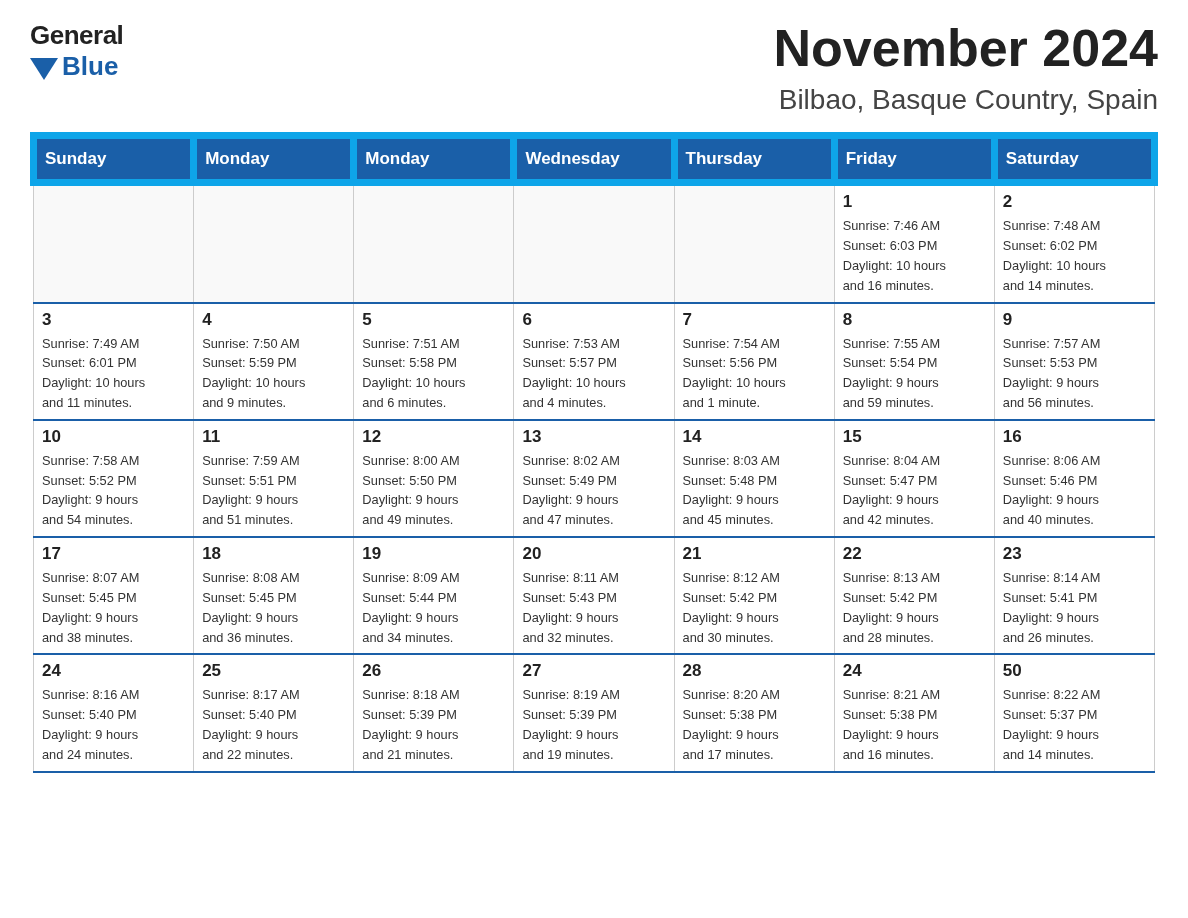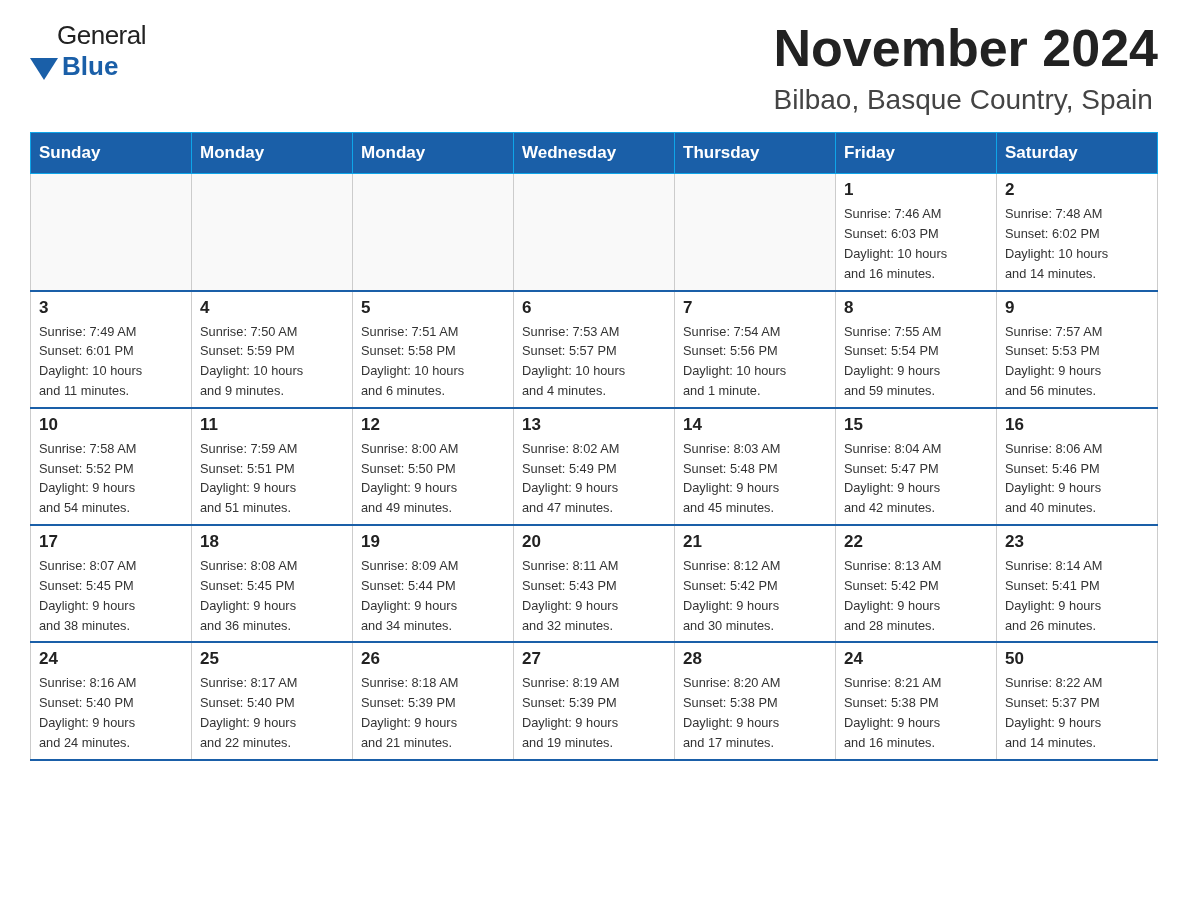--- a/index.html
+++ b/index.html
@@ -17,24 +17,23 @@
       align-items: flex-start;
       margin-bottom: 16px;
     }
     .logo {
       display: flex;
       flex-direction: column;
       align-items: flex-start;
     }
     .logo-general {
       font-size: 26px;
-      font-weight: normal;
+      font-weight: bold;
       color: #222;
       letter-spacing: -0.5px;
-      margin-left: 27px;
     }
     .logo-blue-row {
       display: flex;
       align-items: center;
     }
     .logo-triangle {
       width: 0;
       height: 0;
       border-left: 14px solid transparent;
       border-right: 14px solid transparent;
@@ -42,20 +41,21 @@
       margin-right: 4px;
       position: relative;
       top: 2px;
     }
     .logo-blue-text {
       font-size: 26px;
       font-weight: bold;
       color: #1a5fa8;
     }
     .title-area {
+      text-align: right;
     }
     .main-title {
       font-size: 52px;
       font-weight: bold;
       color: #222;
       line-height: 1.1;
     }
     .subtitle {
       font-size: 28px;
       color: #444;
@@ -66,21 +66,21 @@
       border-collapse: collapse;
       table-layout: fixed;
     }
     thead tr th {
       background-color: #1a5fa8;
       color: #fff;
       font-size: 17px;
       font-weight: bold;
       padding: 10px 8px;
       text-align: left;
-      border: 1px solid #0ea5e9;
+      border: 7px solid #0ea5e9;
     }
     tbody tr td {
       border: 1px solid #ccc;
       vertical-align: top;
       padding: 6px 8px;
       font-size: 13.5px;
       height: 110px;
     }
     tbody tr:first-child td {
       height: 115px;

